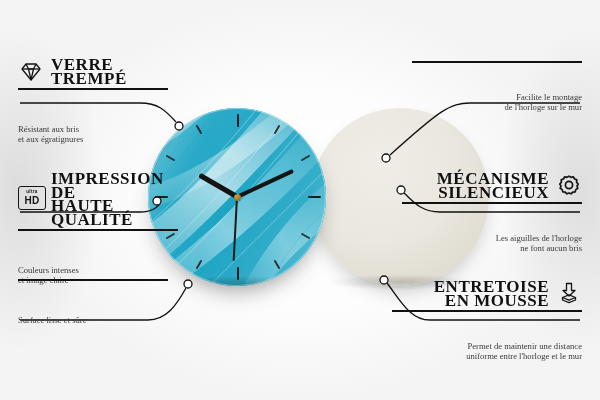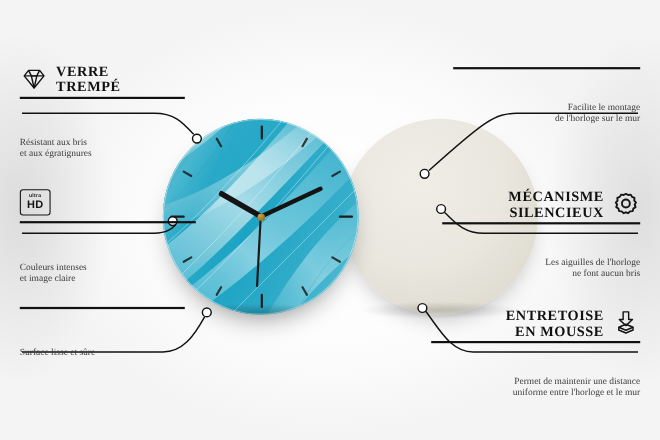--- a/index.html
+++ b/index.html
@@ -55,21 +55,21 @@
     background:radial-gradient(circle at 35% 30%,#c9a24a,#7d5d13);}
 
   
   svg.lines{position:absolute;left:0;top:0;width:600px;height:400px;overflow:visible;}
   .lead{fill:none;stroke:#111;stroke-width:1.3;}
   .node{fill:#fff;stroke:#111;stroke-width:1.3;}
 
   .callout{position:absolute;}
   .callout .head{display:flex;align-items:center;gap:7px;}
   .callout .title{
-    font-family:"Liberation Serif", serif;font-weight:700;font-size:13px;line-height:13.5px;
+    font-family:"Liberation Serif", serif;font-weight:700;font-size:17px;line-height:13.5px;
     letter-spacing:.5px;color:#111;text-transform:uppercase;white-space:pre-line;
   }
   .callout .rule{height:1.5px;background:#111;margin:3px 0 3px;}
   .callout .desc{
     font-family:"Liberation Serif", serif;font-size:8.6px;line-height:10.6px;color:#3a3a3a;white-space:pre-line;
   }
   .callout.left .head{justify-content:flex-start;}
   .callout.left .title{text-align:left;}
   .callout.left .desc{text-align:left;margin-top:34px;}
   .callout.right .head{justify-content:flex-end;}
@@ -197,20 +197,22 @@
   </div>
 
   <div class="callout left" style="left:18px;top:172px;width:160px;">
     <div class="head">
       <span class="ico">
         <span class="hd-badge">
           <span class="u">ultra</span>
           <span class="h">HD</span>
         </span>
       </span>
+      <span class="title">IMPRESSION DE
+HAUTE QUALITÉ</span>
     </div>
     <div class="rule"></div>
     <div class="desc">Couleurs intenses
 et image claire</div>
   </div>
 
   <div class="callout left" style="left:18px;top:276px;width:150px;">
     <div class="rule"></div>
     <div class="desc">Surface lisse et sûre</div>
   </div>

